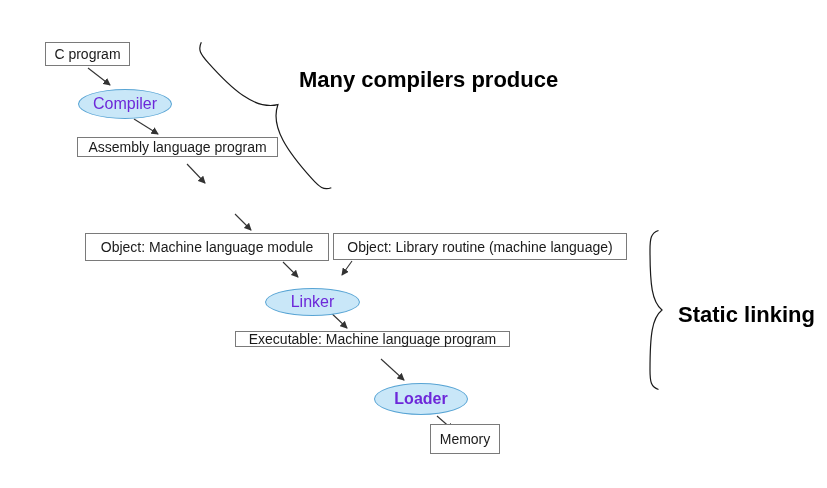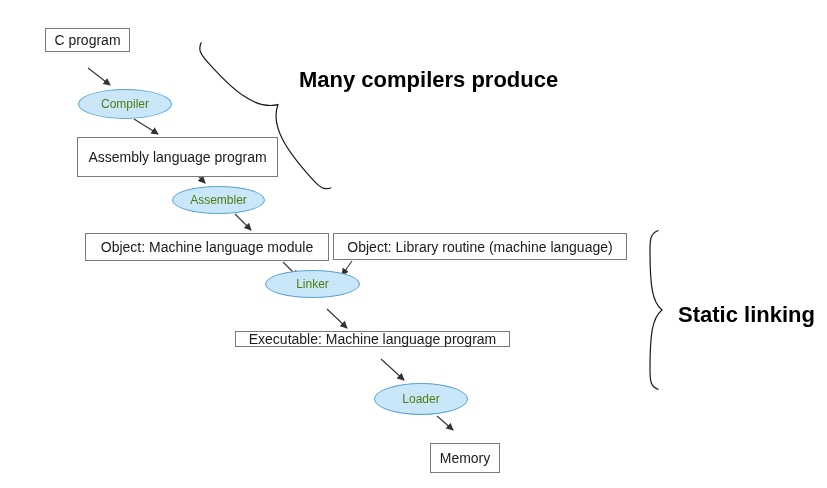--- a/index.html
+++ b/index.html
@@ -28,22 +28,22 @@
     justify-content: center;
     white-space: nowrap;
     z-index: 2;
   }
   .node-ellipse {
     position: absolute;
     box-sizing: border-box;
     background: #c9e7f8;
     border: 1.5px solid #58a4d4;
     border-radius: 50%;
-    color: #4d7c0f;
-    font-size: 12px;
+    color: #6d28d9;
+    font-size: 16px;
     display: flex;
     align-items: center;
     justify-content: center;
     white-space: nowrap;
     z-index: 2;
   }
   .annotation {
     position: absolute;
     color: #000000;
     font-size: 22px;
@@ -75,39 +75,38 @@
       <line x1="327" y1="309" x2="347" y2="328" marker-end="url(#ah)"></line>
       <line x1="381" y1="359" x2="404" y2="380" marker-end="url(#ah)"></line>
       <line x1="437" y1="416" x2="453" y2="430" marker-end="url(#ah)"></line>
     </g>
 
     <path d="M 8.5,0 C 1,3 0,8 0,20 C 0,55 3,86 24,97.5 C 3,109 0,140 0,175 C 0,187 1,192 8.5,195" transform="translate(195,48) rotate(-41.8)" stroke="#1a1a1a" stroke-width="1.2" fill="none"></path>
 
     <path d="M 658.5,230.5 C 651,233 650,238 650,250 C 650,285 652,302 662,310 C 652,318 650,335 650,370 C 650,382 651,387 658.5,389.5" stroke="#1a1a1a" stroke-width="1.2" fill="none"></path>
   </svg>
 
-  <div class="node-box" style="left:45px;  top:28px;  width:85px;  height:24px;">C program</div>
+  <div class="node-box" style="left:45px;  top:42px;  width:85px;  height:24px;">C program</div>
 
-  <div class="node-box" style="left:77px;  top:137px; width:201px; height:40px;">Assembly language program</div>
+  <div class="node-box" style="left:77px;  top:137px; width:201px; height:20px;">Assembly language program</div>
 
   <div class="node-box" style="left:85px;  top:233px; width:244px; height:28px;">Object: Machine language module</div>
 
   <div class="node-box" style="left:333px; top:233px; width:294px; height:27px;">Object: Library routine (machine language)</div>
 
   <div class="node-box" style="left:235px; top:331px; width:275px; height:16px;">Executable: Machine language program</div>
 
-  <div class="node-box" style="left:430px; top:443px; width:70px;  height:30px;">Memory</div>
+  <div class="node-box" style="left:430px; top:424px; width:70px;  height:30px;">Memory</div>
 
   <div class="node-ellipse" style="left:78px;  top:89px;  width:94px; height:30px;">Compiler</div>
 
-  <div class="node-ellipse" style="left:172px; top:186px; width:93px; height:28px;">Assembler</div>
 
-  <div class="node-ellipse" style="left:265px; top:270px; width:95px; height:28px;">Linker</div>
+  <div class="node-ellipse" style="left:265px; top:288px; width:95px; height:28px;">Linker</div>
 
-  <div class="node-ellipse" style="left:374px; top:383px; width:94px; height:32px;">Loader</div>
+  <div class="node-ellipse" style="left:374px; top:383px; width:94px; height:32px;font-weight:bold;">Loader</div>
 
   <div class="annotation" style="left:299px; top:66px;">
     <div>Many compilers produce</div>
   </div>
 
   <div class="annotation" style="left:678px; top:301px;">Static linking</div>
 
 </div>
 
 </body></html>

